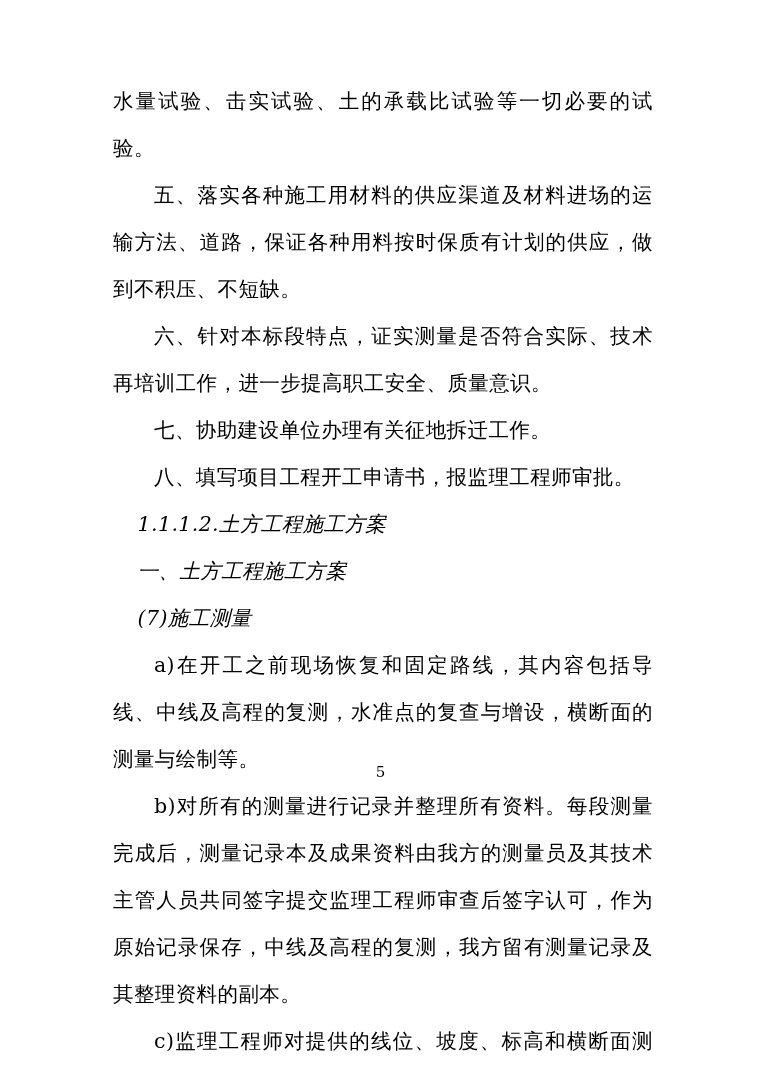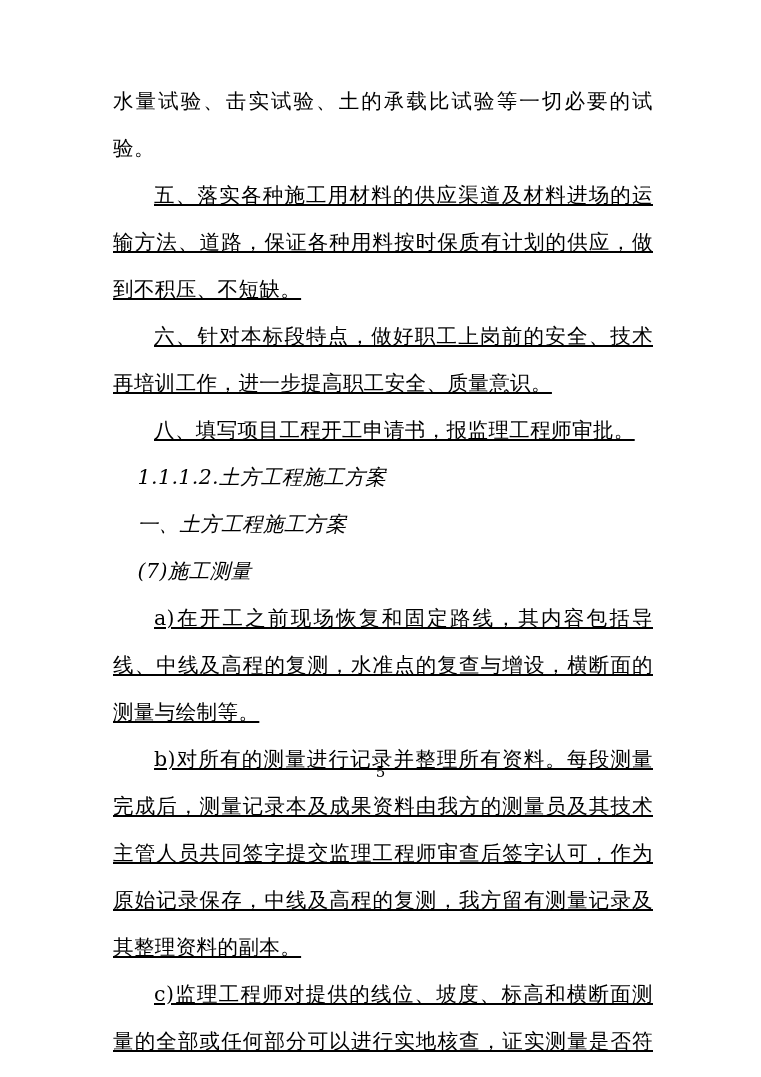--- a/index.html
+++ b/index.html
@@ -29,21 +29,20 @@
     text-align: justify;
     text-justify: inter-ideograph;
   }
   .para {
     margin: 0;
     text-indent: 0;
     white-space: normal;
   }
   .para.indent2 {
     text-indent: 2em;
-    text-decoration: underline;
   }
   .para.indent1 {
     text-indent: 1.2em;
     font-style: italic;
   }
   .para.noindent {
     text-indent: 0;
   }
   .footer {
     position: absolute;
@@ -56,21 +55,22 @@
     color: #000000;
   }
 </style>
 </head>
 <body>
 
 <div class="page">
   <div class="doc-body">
     <p class="para noindent">水量试验、击实试验、土的承载比试验等一切必要的试验。</p>
     <p class="para indent2">五、落实各种施工用材料的供应渠道及材料进场的运输方法、道路，保证各种用料按时保质有计划的供应，做到不积压、不短缺。</p>
-    <p class="para indent2">六、针对本标段特点，做好职工上岗前的安全、技术再培训工作，进一步提高职工安全、质量意识。</p>
+    <p class="para indent2">六、针对本标段特点，证实测量是否符合实际、技术再培训工作，进一步提高职工安全、质量意识。</p>
+    <p class="para indent2">七、协助建设单位办理有关征地拆迁工作。</p>
     <p class="para indent2">八、填写项目工程开工申请书，报监理工程师审批。</p>
     <p class="para indent1">1.1.1.2.土方工程施工方案</p>
     <p class="para indent1">一、土方工程施工方案</p>
     <p class="para indent1">(7)施工测量</p>
     <p class="para indent2">a)在开工之前现场恢复和固定路线，其内容包括导线、中线及高程的复测，水准点的复查与增设，横断面的测量与绘制等。</p>
     <p class="para indent2">b)对所有的测量进行记录并整理所有资料。每段测量完成后，测量记录本及成果资料由我方的测量员及其技术主管人员共同签字提交监理工程师审查后签字认可，作为原始记录保存，中线及高程的复测，我方留有测量记录及其整理资料的副本。</p>
     <p class="para indent2">c)监理工程师对提供的线位、坡度、标高和横断面测量的全部或任何部分可以进行实地核查，证实测量是否符合实际。在核对工作中，我方无偿提供设备和辅助人员。</p>
 
   </div>
   <div class="footer">5</div>

